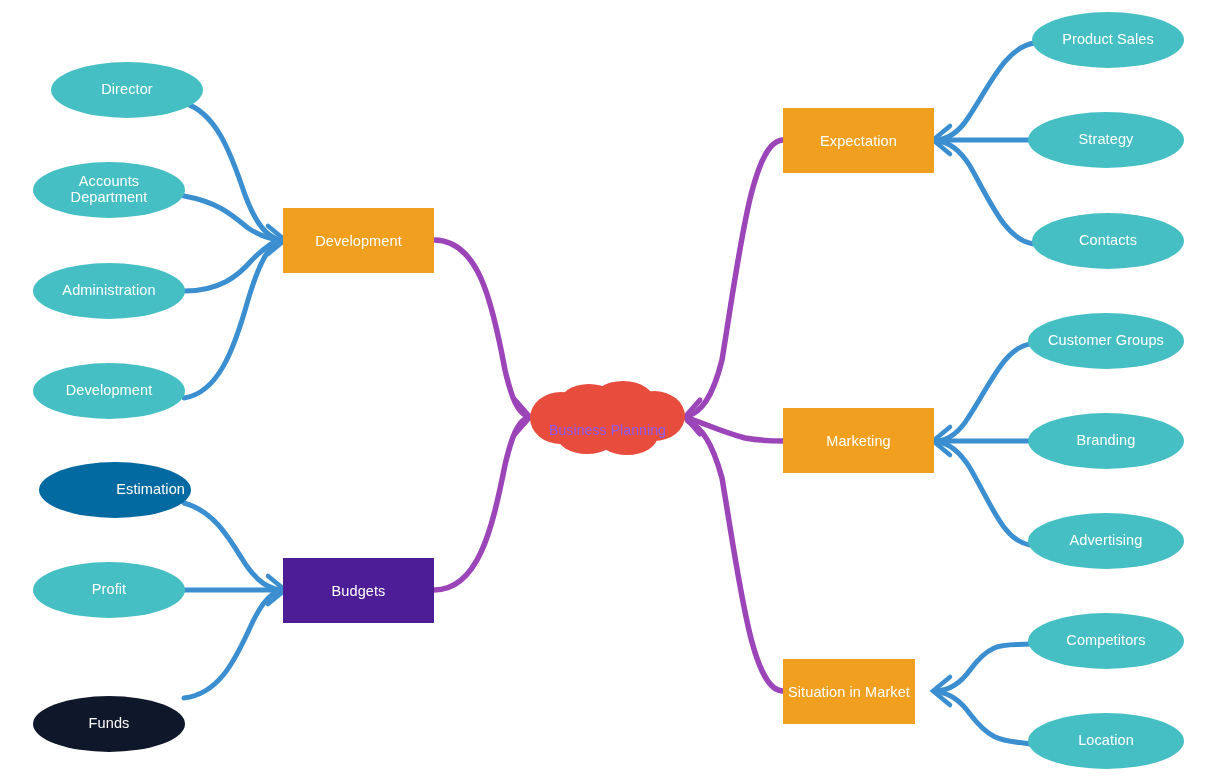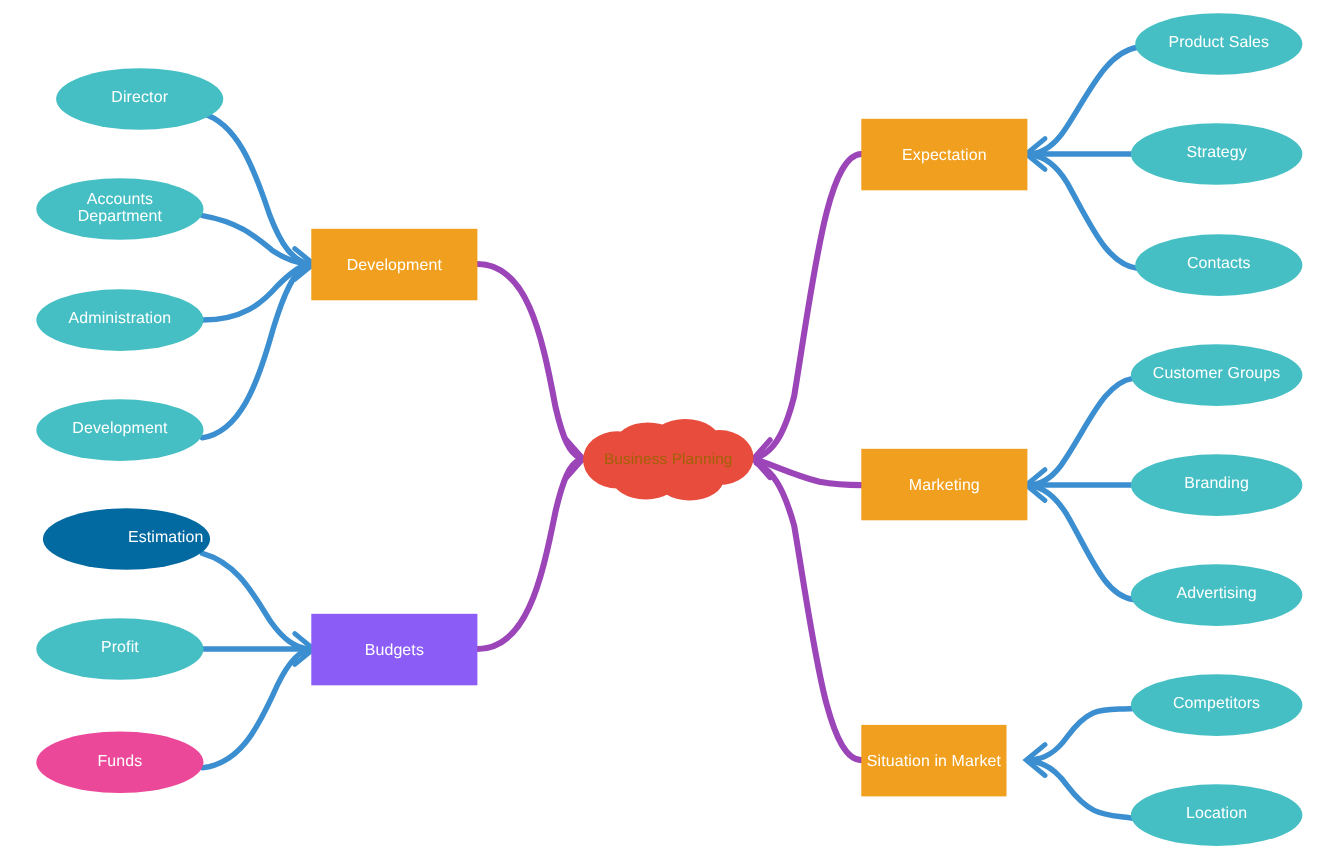--- a/index.html
+++ b/index.html
@@ -45,27 +45,27 @@
     font-size: 14.5px;
     letter-spacing: 0.1px;
   }
   .center-node {
     z-index: 4;
     background: transparent;
   }
   .center-label {
     position: absolute;
     left: 0;
-    top: 0;
+    top: 13px;
     width: 100%;
     height: 100%;
     display: flex;
     align-items: center;
     justify-content: center;
-    color: #a16207;
+    color: #8b5cf6;
     font-size: 14px;
     letter-spacing: 0.1px;
     z-index: 2;
     pointer-events: none;
   }
   .center-svg {
     position: absolute;
     left: 0;
     top: 0;
     z-index: 1;
@@ -140,21 +140,21 @@
         <rect x="30" y="24" width="100" height="34" rx="10"></rect>
       </g>
     </svg>
     <span class="center-label">Business Planning</span>
   </div>
 
   <div class="node branch" style="left:283px; top:208px; width:151px; height:65px; background:#f0a01e;">
     <span>Development</span>
   </div>
 
-  <div class="node branch" style="left:283px; top:558px; width:151px; height:65px; background:#8b5cf6;">
+  <div class="node branch" style="left:283px; top:558px; width:151px; height:65px; background:#4c1d95;">
     <span>Budgets</span>
   </div>
 
   <div class="node branch" style="left:783px; top:108px; width:151px; height:65px; background:#f0a01e;align-items:center;">
     <span>Expectation</span>
   </div>
 
   <div class="node branch" style="left:783px; top:408px; width:151px; height:65px; background:#f0a01e;">
     <span>Marketing</span>
   </div>
@@ -175,21 +175,21 @@
   <div class="node leaf" style="left:33px; top:363px; width:152px; height:56px; background:#45bfc4;">
     <span>Development</span>
   </div>
 
   <div class="node leaf" style="left:39px; top:462px; width:152px; height:56px; background:#0369a1;justify-content:flex-end;">
     <span>Estimation</span>
   </div>
   <div class="node leaf" style="left:33px; top:562px; width:152px; height:56px; background:#45bfc4;">
     <span>Profit</span>
   </div>
-  <div class="node leaf" style="left:33px; top:665px; width:152px; height:56px; background:#ec4899;">
+  <div class="node leaf" style="left:33px; top:696px; width:152px; height:56px; background:#0f172a;">
     <span>Funds</span>
   </div>
 
   <div class="node leaf" style="left:1032px; top:12px; width:152px; height:56px; background:#45bfc4;">
     <span>Product Sales</span>
   </div>
   <div class="node leaf" style="left:1028px; top:112px; width:156px; height:56px; background:#45bfc4;">
     <span>Strategy</span>
   </div>
   <div class="node leaf" style="left:1032px; top:213px; width:152px; height:56px; background:#45bfc4;">

